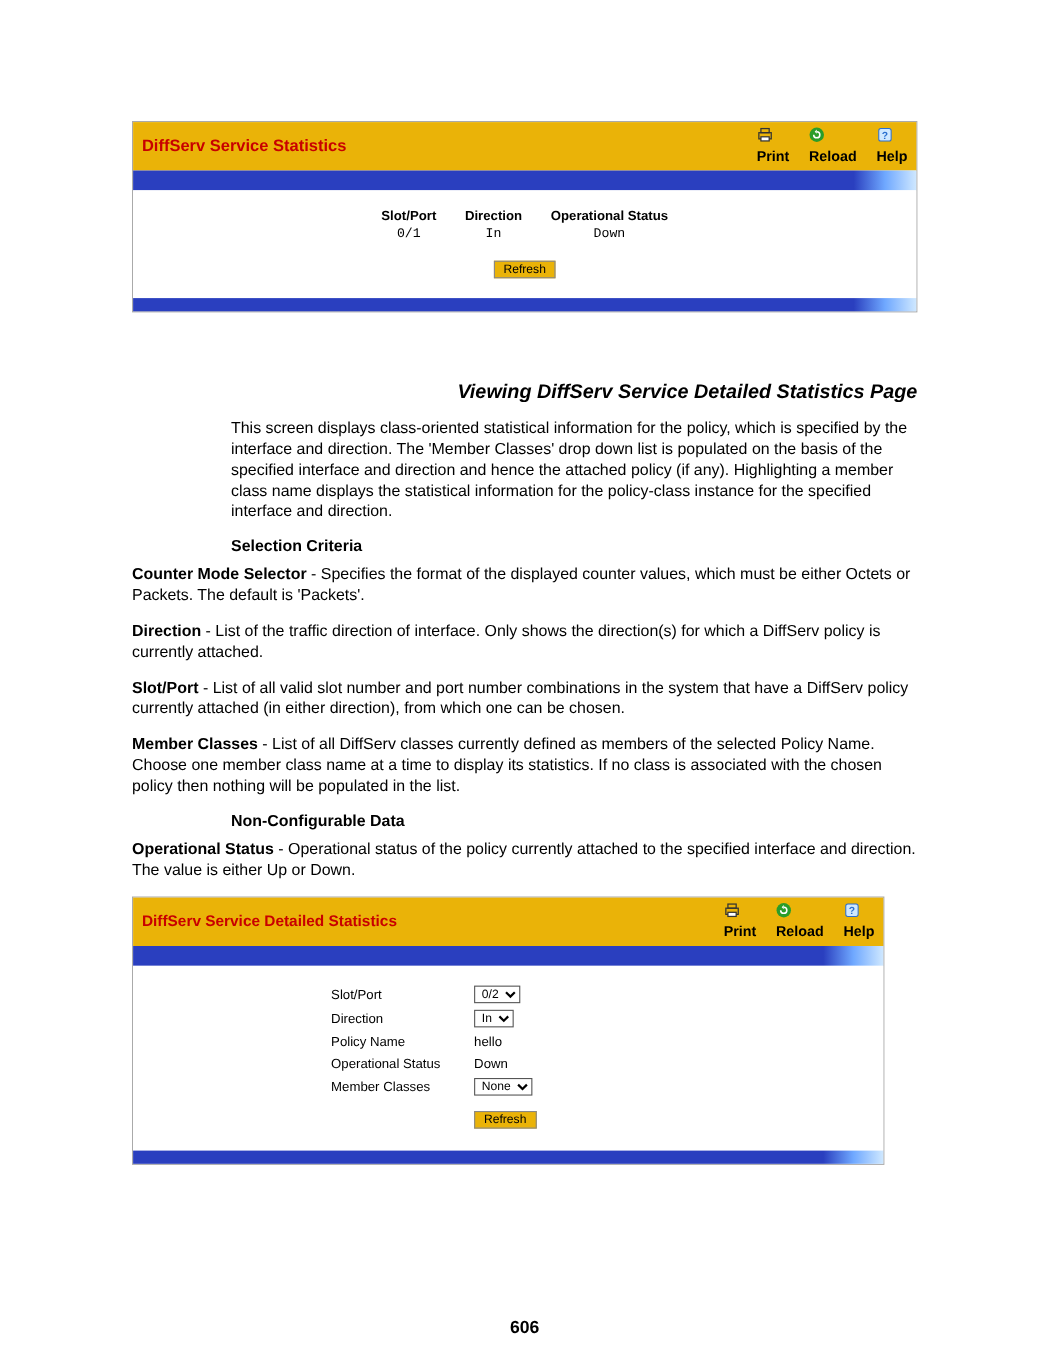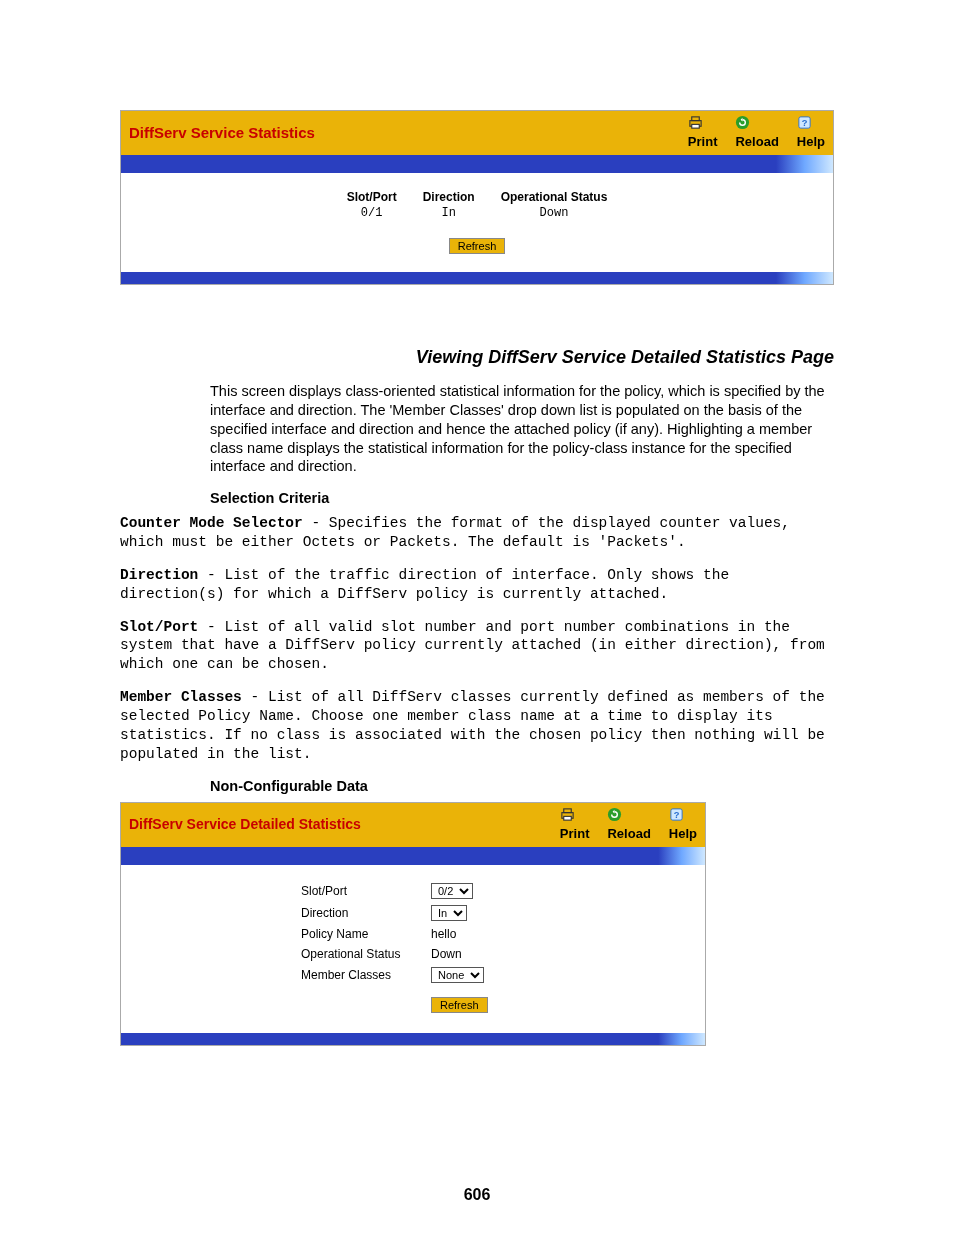--- a/index.html
+++ b/index.html
@@ -131,31 +131,30 @@
   }
   .sub-heading {
     font-weight: bold;
     margin: 0 0 8px 90px;
     font-size: 14.5px;
   }
   .para {
     margin: 0 0 14px 0;
     font-size: 14.5px;
     line-height: 1.3;
-    font-family: Liberation Mono, monospace;
   }
   .para b { font-weight: bold; }
   .pagenum {
     text-align: center;
     font-weight: bold;
     font-size: 16px;
     margin-top: 140px;
   }
   svg.icon { width: 15px; height: 15px; flex-shrink: 0; }
-  .panel2 { width: 586px; margin-left: 0; border: 1px solid #aaa; }
+  .panel2 { width: 684px; margin-left: 0; border: 1px solid #aaa; }
   .panel2 .panel-title { font-size: 14px; }
 </style>
 </head>
 <body>
 
 <div class="page">
 
   <div class="panel">
     <div class="panel-header">
       <span class="panel-title">DiffServ Service Statistics</span>
@@ -218,20 +217,21 @@
 
   <p class="para"><b>Direction</b><span> - List of the traffic direction of interface. Only shows the direction(s) for which a DiffServ policy is currently attached.</span></p>
 
   <p class="para"><b>Slot/Port</b><span> - List of all valid slot number and port number combinations in the system that have a DiffServ policy currently attached (in either direction), from which one can be chosen.</span></p>
 
   <p class="para"><b>Member Classes</b><span> - List of all DiffServ classes currently defined as members of the selected Policy Name. Choose one member class name at a time to display its statistics. If no class is associated with the chosen policy then nothing will be populated in the list.</span></p>
 
   <p class="sub-heading">Non-Configurable Data</p>
 
 
+  <p class="para"><b>Operational Status</b><span> - Operational status of the policy currently attached to the specified interface and direction. The value is either Up or Down.</span></p>
 
   <div class="panel panel2">
     <div class="panel-header">
       <span class="panel-title">DiffServ Service Detailed Statistics</span>
       <div class="panel-actions">
         <span class="action">
           <svg class="icon" viewBox="0 0 16 16">
               <rect x="2" y="6" width="12" height="6" fill="none" stroke="#333" stroke-width="1.2"></rect>
               <rect x="4" y="2" width="8" height="4" fill="none" stroke="#333" stroke-width="1.2"></rect>
               <rect x="4" y="10" width="8" height="4" fill="#fff" stroke="#333" stroke-width="1.2"></rect>

